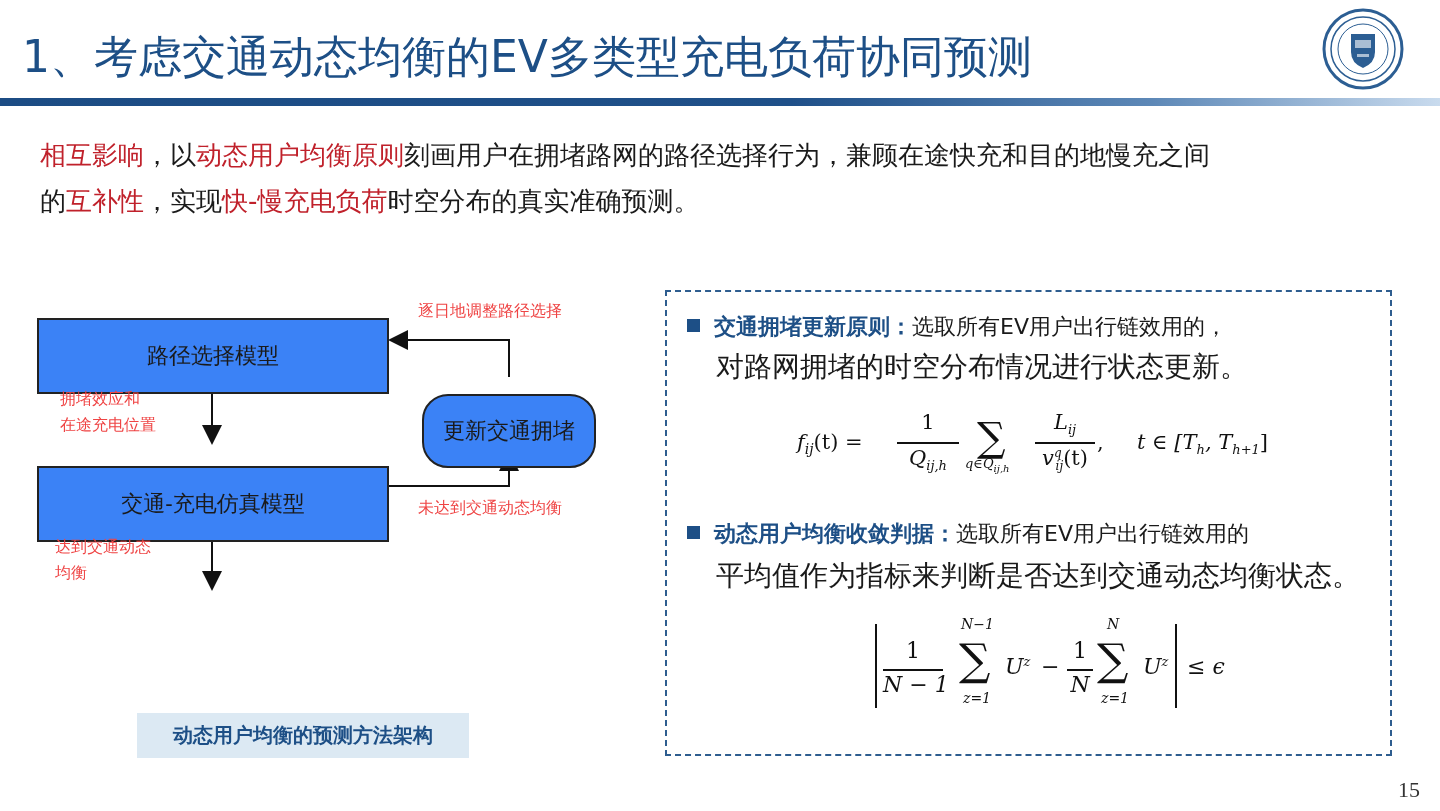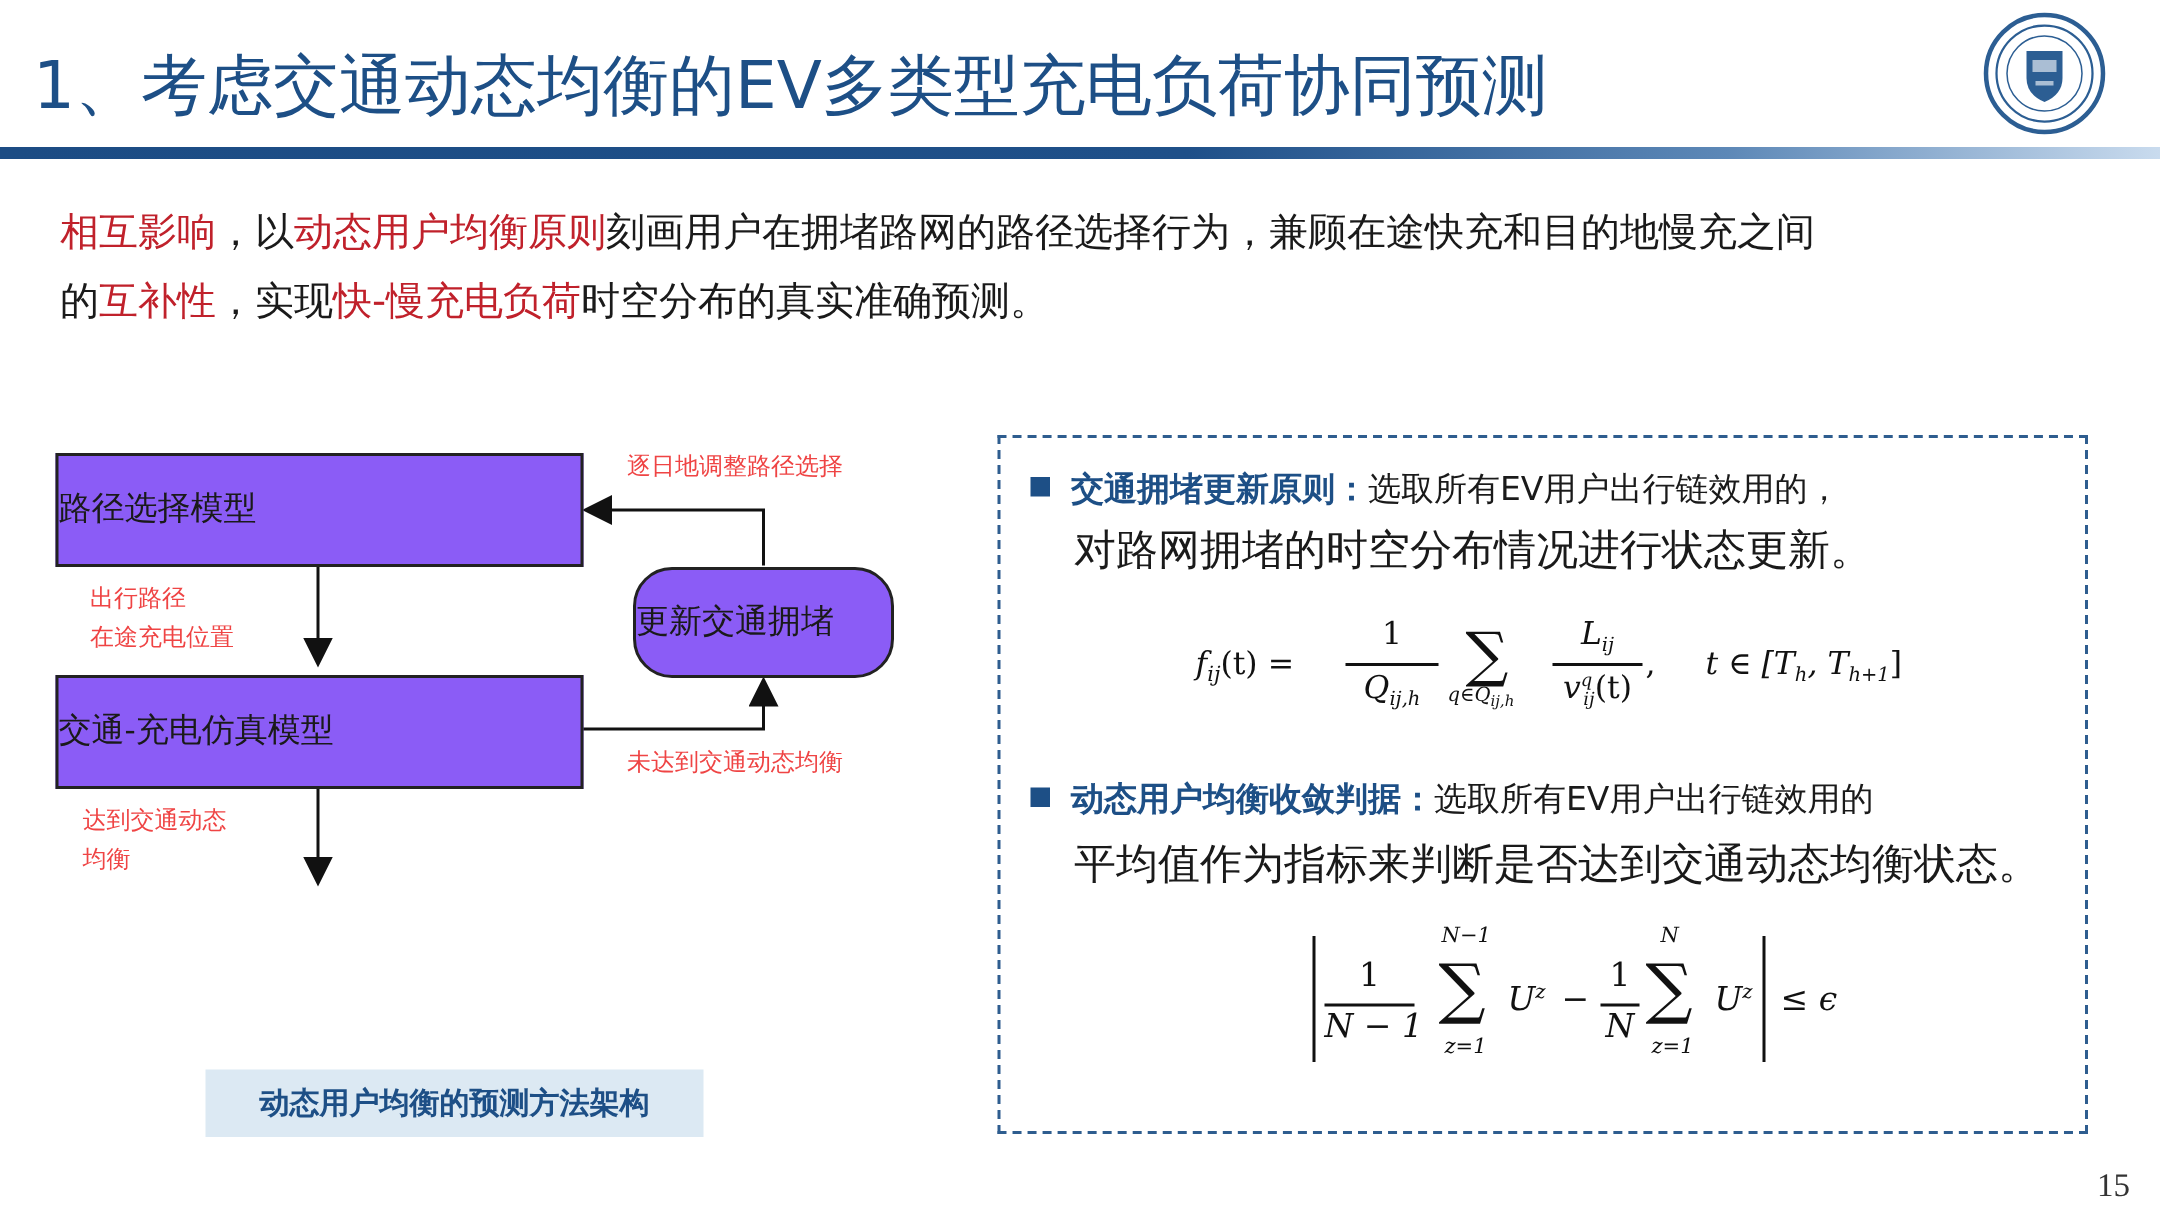--- a/index.html
+++ b/index.html
@@ -6,22 +6,22 @@
   body { width:1440px; height:811px; background:#ffffff; position:relative; overflow:hidden;
          font-family:"DejaVu Sans", "Liberation Sans", sans-serif; color:#1a1a1a; }
   .title { position:absolute; left:22px; top:28px; font-size:44px; color:#1d4f86; letter-spacing:0px; white-space:nowrap; }
   .title-bar { position:absolute; left:0; top:98px; width:1440px; height:8px;
                background:linear-gradient(90deg,#1c4c84 0%, #1f5089 55%, #5d88b7 80%, #c9dbee 100%); }
   .logo { position:absolute; left:1322px; top:8px; width:82px; height:82px; }
   .intro { position:absolute; left:40px; top:132px; width:1370px; font-size:26px; line-height:46px; }
   .intro .line { white-space:nowrap; }
   .red { color:#c0212b; }
   .flow { position:absolute; left:0; top:290px; width:640px; height:470px; }
-  .box { position:absolute; border:2px solid #222; background:#8b5cf6; display:flex; align-items:center; 
-         font-family:"DejaVu Serif","Liberation Serif",serif; font-size:22px; color:#1a1a1a; text-align:center; line-height:34px; box-sizing:border-box; }
+  .box { position:absolute; border:2px solid #222; background:#3b82f6; display:flex; align-items:center; justify-content:center;
+         font-family:"DejaVu Serif","Liberation Serif",serif; font-size:22px; color:#1a1a1a; text-align:center; line-height:34px; box-sizing:border-box;margin-top:16px; }
   .flabel { position:absolute; font-family:"DejaVu Serif","Liberation Serif",serif; font-size:16px; color:#ef4444; text-align:left; line-height:26px; white-space:nowrap; }
   .caption { position:absolute; left:137px; top:713px; width:332px; height:45px; background:#dce9f3; color:#1d4f86;
              font-weight:bold; font-size:20px; display:flex; align-items:center; justify-content:center; }
   .panel { position:absolute; left:665px; top:290px; width:727px; height:466px; border:2.5px dashed #2e5d8f; box-sizing:border-box; }
   .bullet-row { position:absolute; left:20px; font-size:22px; line-height:40px; white-space:nowrap; }
   .sq { display:inline-block; width:13px; height:13px; background:#1d4f86; margin-right:14px; vertical-align:2px; }
   .bhead { color:#1d4f86; font-weight:bold; }
   .bcont { position:absolute; left:49px; font-size:28px; line-height:40px; white-space:nowrap; }
   .math { position:absolute; font-family:"DejaVu Serif","Liberation Serif",serif; font-style:italic; color:#111; }
   .page-num { position:absolute; right:20px; bottom:8px; font-size:22px; color:#333; font-family:"Liberation Serif",serif; }
@@ -68,21 +68,21 @@
   </div>
   <div class="box" style="left:422px;top:88px;width:174px;height:74px;border-radius:26px;">
     <span>更新交通拥堵</span>
   </div>
   <div class="box" style="left:37px;top:160px;width:352px;height:76px;">
     <span>交通-充电仿真模型</span>
   </div>
 
   <div class="flabel" style="left:418px;top:8px;">逐日地调整路径选择</div>
   <div class="flabel" style="left:60px;top:96px;width:150px;">
-    <div>出行路径</div>
+    <div>拥堵效应和</div>
     <div>在途充电位置</div>
   </div>
   <div class="flabel" style="left:418px;top:205px;">未达到交通动态均衡</div>
   <div class="flabel" style="left:55px;top:244px;width:150px;">
     <div>达到交通动态</div>
     <div>均衡</div>
   </div>
 </div>
 <div class="caption">动态用户均衡的预测方法架构</div>
 

